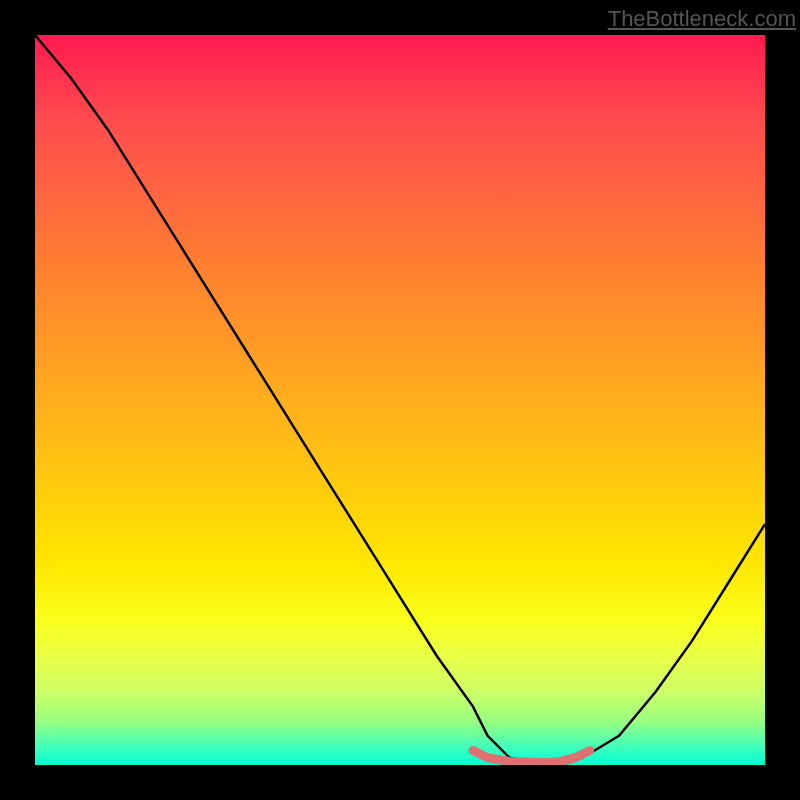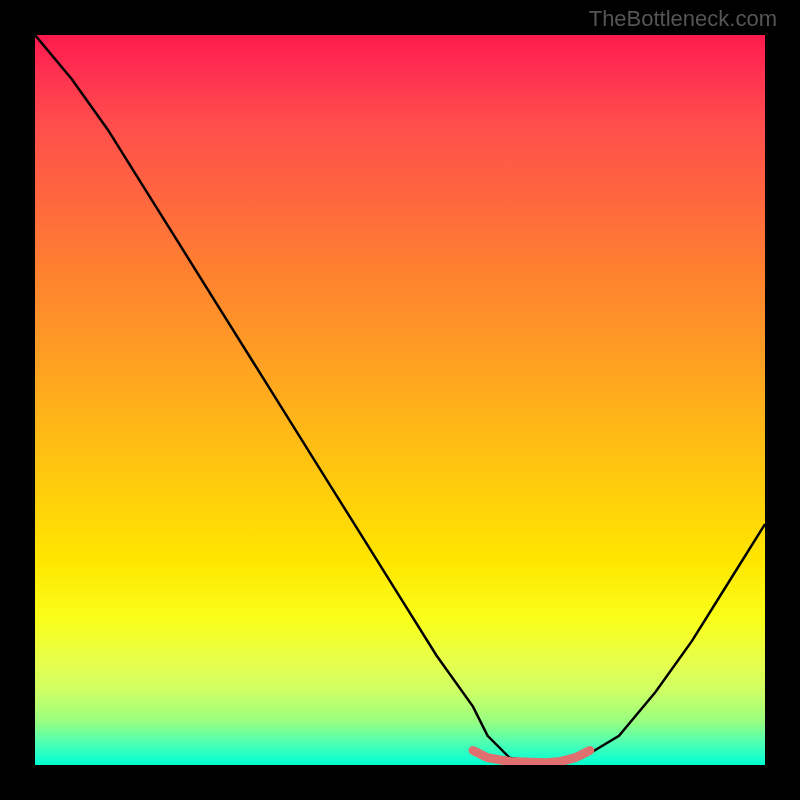--- a/index.html
+++ b/index.html
@@ -6,25 +6,26 @@
   body {
     width: 800px;
     height: 800px;
     background: #000;
     position: relative;
     font-family: Arial, sans-serif;
   }
   .watermark {
     position: absolute;
     top: 6px;
-    right: 23px;
+    right: 4px;
     color: #555;
     font-size: 22px;
     font-weight: 500;
     z-index: 10;
+    text-decoration: underline;
   }
   .plot-area {
     position: absolute;
     left: 35px;
     top: 35px;
     width: 730px;
     height: 730px;
     background: linear-gradient(to bottom,
       #ff1a4d 0%,
       #ff3050 5%,

